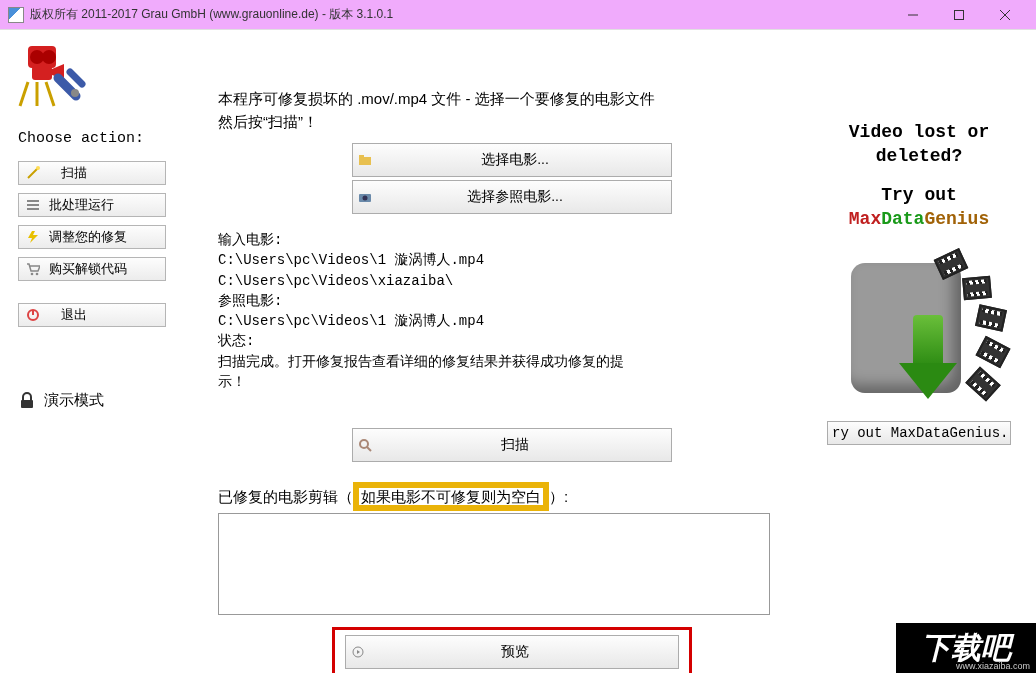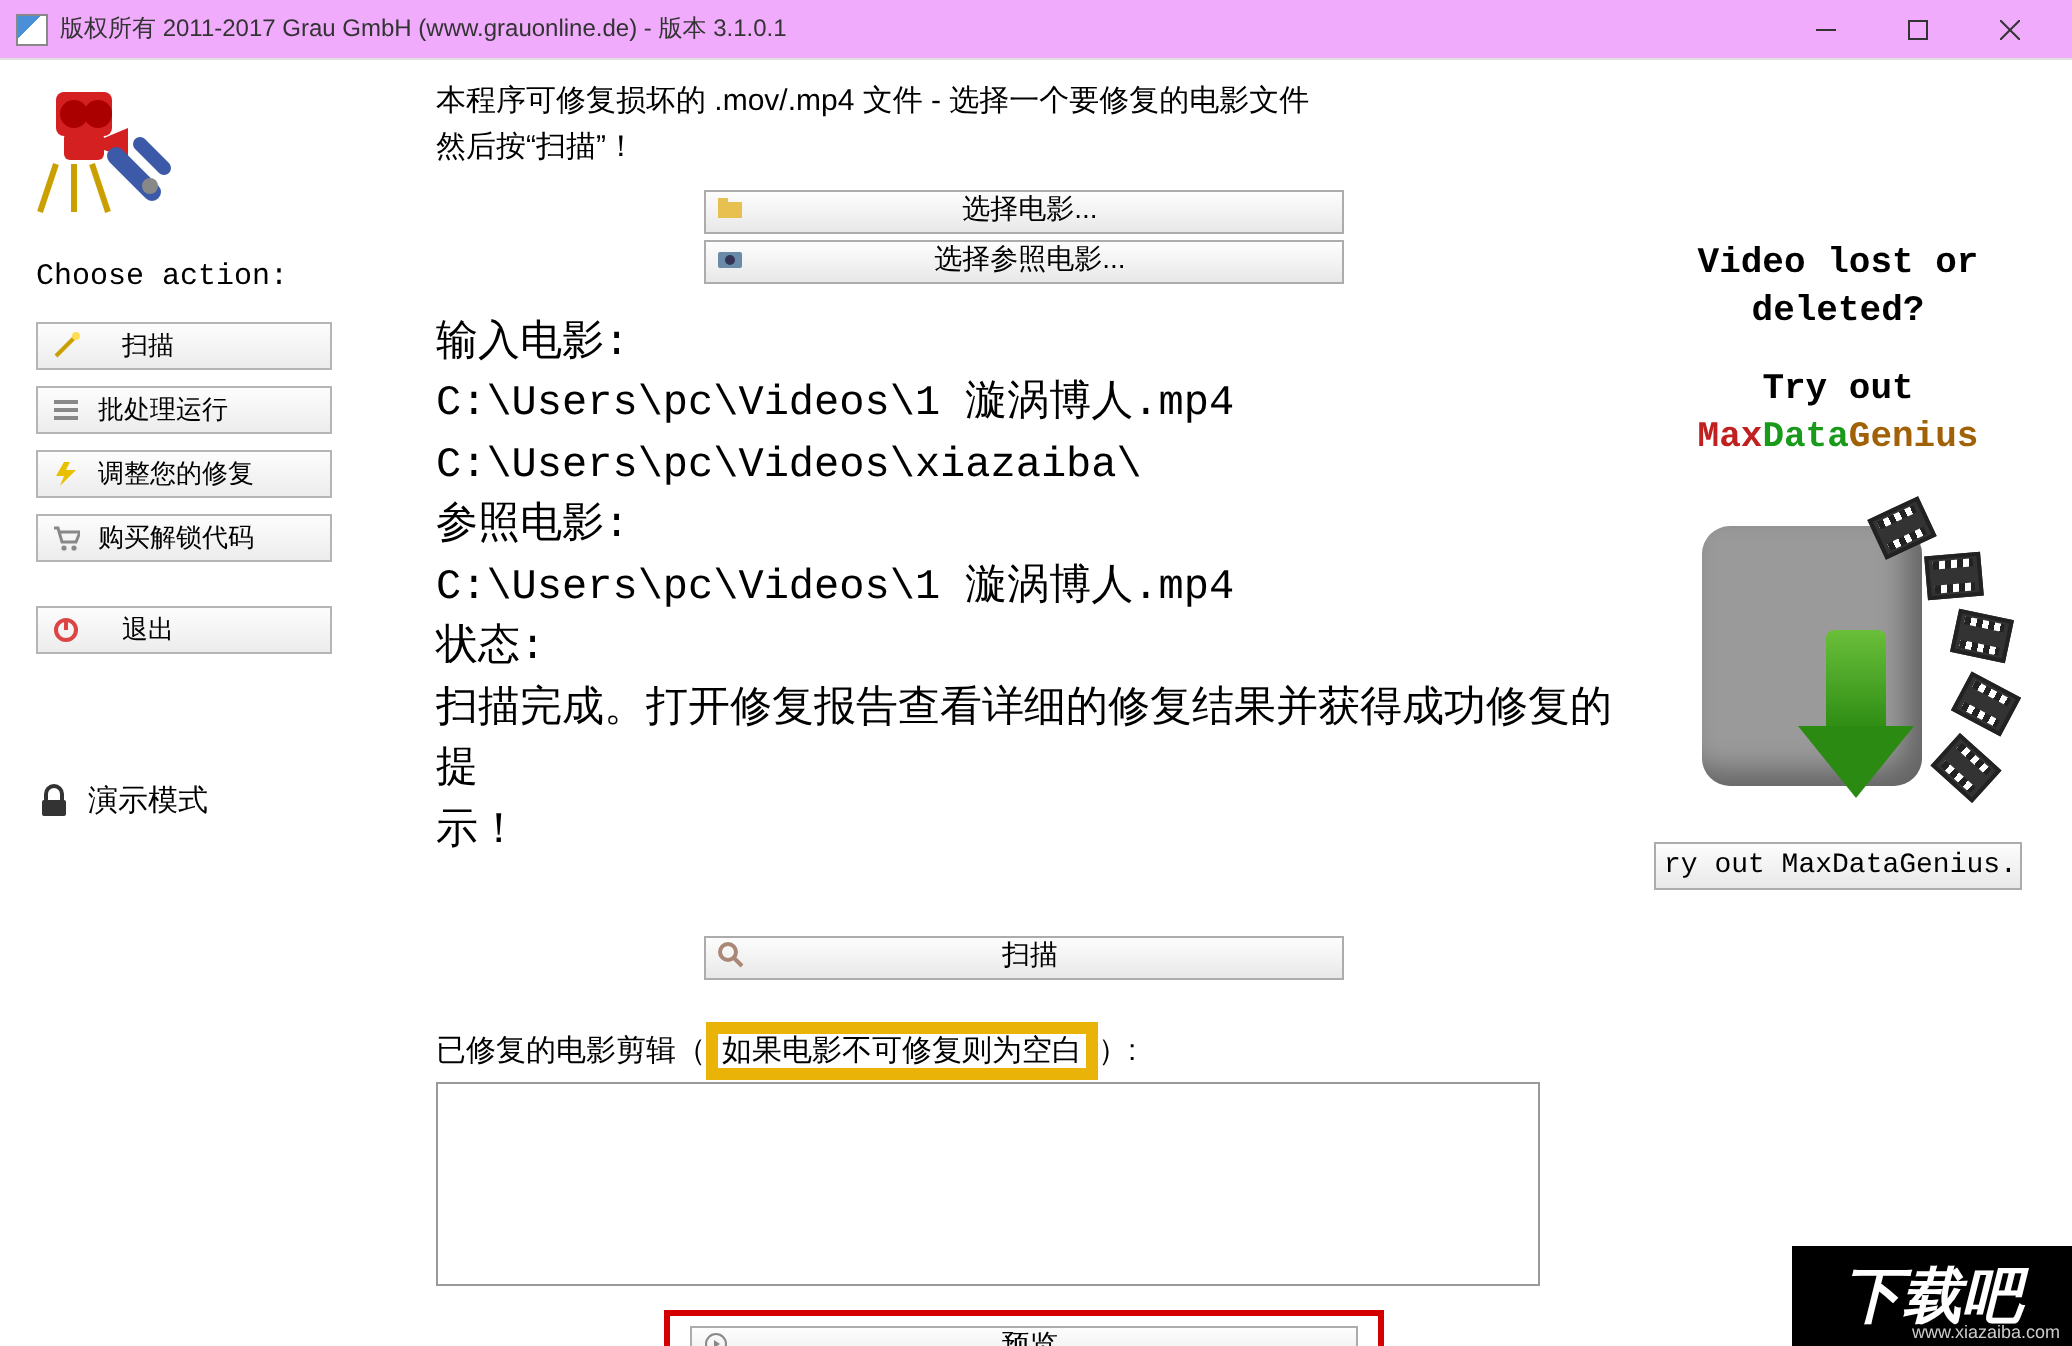--- a/index.html
+++ b/index.html
@@ -73,42 +73,44 @@
 .sb-spacer { height: 56px; }
 .main {
   flex: 1;
   padding: 10px 10px 10px 18px;
   position: relative;
 }
 .intro {
   font-size: 15px;
   line-height: 1.5;
   margin-bottom: 10px;
+  margin-top: 48px;
 }
 .mbtn-row { text-align: center; }
 .mbtn {
   width: 320px;
-  height: 22px;
+  height: 34px;
   margin: 0 auto 3px auto;
   background: linear-gradient(#fdfdfd,#e8e8e8);
   border: 1px solid #acacac;
   display: flex;
+  align-items: center;
   font-size: 14px;
   cursor: default;
 }
 .mbtn .mic {
   width: 16px; height: 16px;
   margin: 0 6px 0 4px;
   display:inline-flex;align-items:center;justify-content:center;
 }
 .mbtn .mlabel { flex: 1; text-align: center; padding-right: 20px; }
 .mbtn.disabled { color: #888; font-weight: bold; }
 .kv-block {
   font-family: "SimSun","Courier New", monospace;
-  font-size: 21px;
+  font-size: 14px;
   line-height: 1.45;
   margin-top: 16px;
 }
 .redbox {
   border: 6px solid #eab308;
   color: #000;
   padding: 0 2px;
 }
 .list-area {
   width: 552px;

